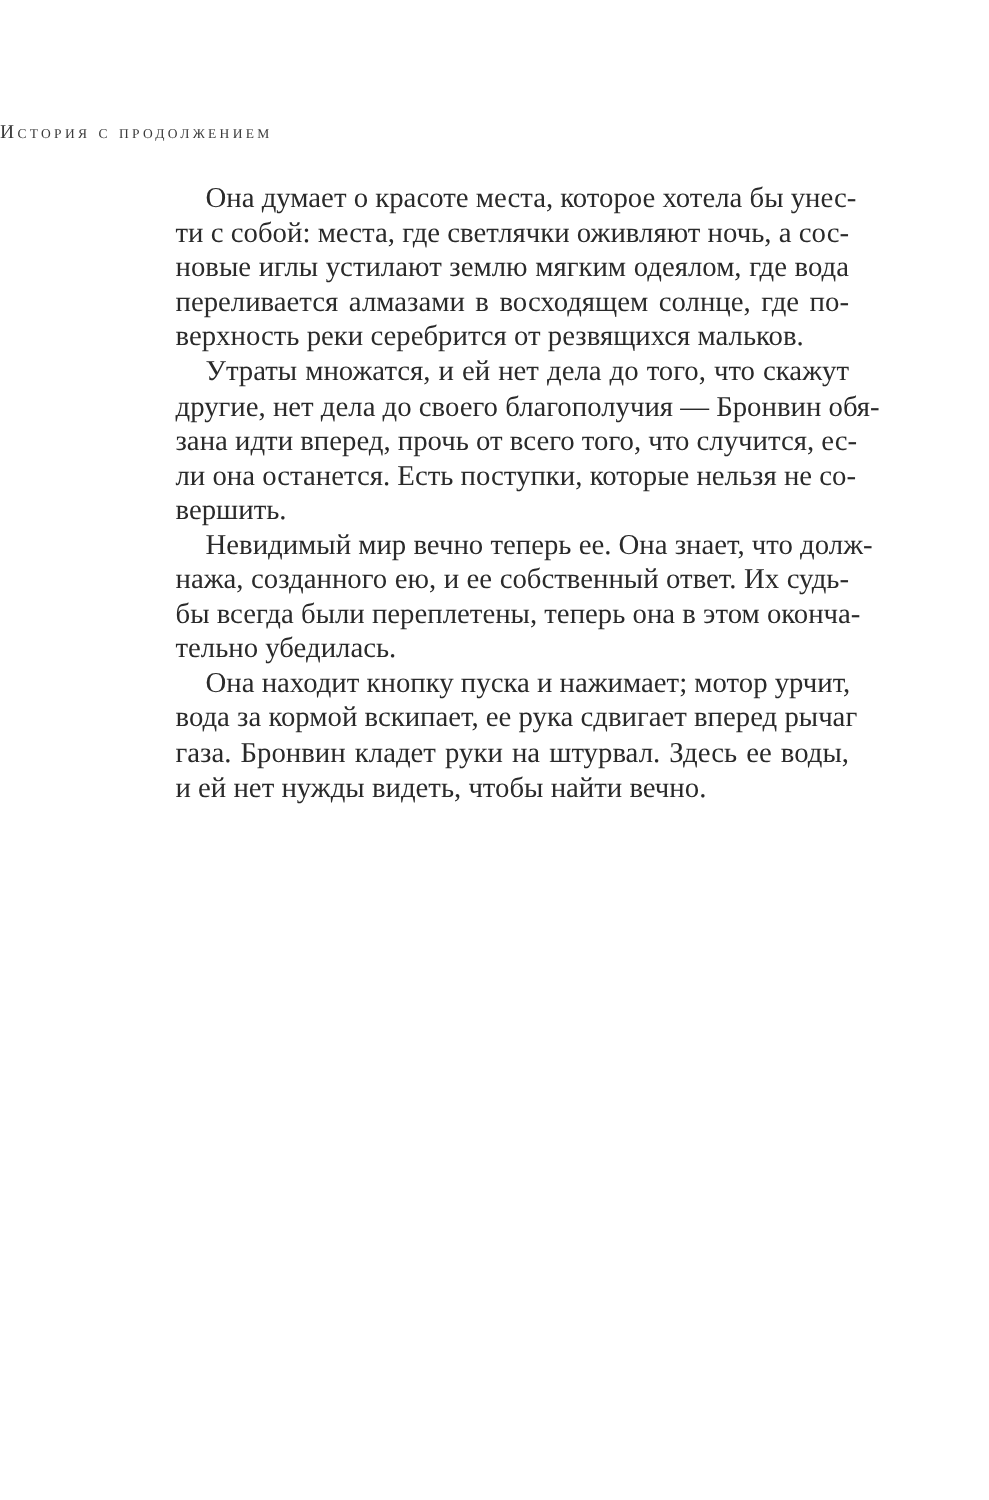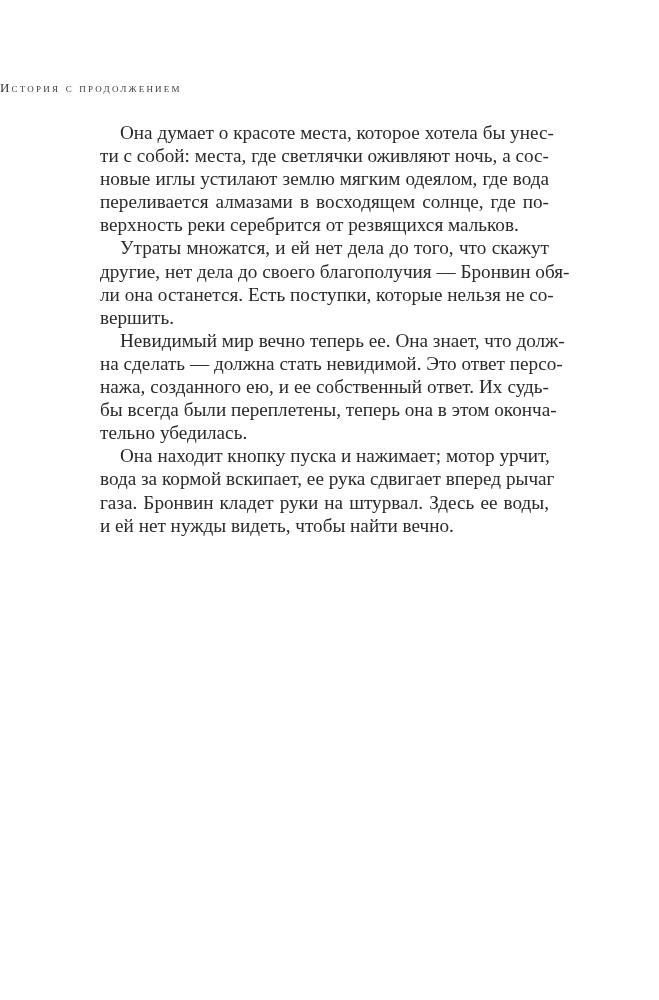--- a/index.html
+++ b/index.html
@@ -22,21 +22,21 @@
       width: 659px;
       text-align: left;
       font-size: 13px;
       letter-spacing: 2.2px;
       color: #3a3a3a;
       font-variant: small-caps;
     }
     .text-block {
       position: absolute;
       top: 121px;
-      left: 100px;
+      left: 117px;
       width: 449px;
     }
     .line {
       height: 23.1px;
       line-height: 23.1px;
       font-size: 19.2px;
       white-space: nowrap;
       text-align: justify;
       text-align-last: justify;
     }
@@ -56,26 +56,26 @@
   <div>
     <div class="line indent">Она думает о красоте места, которое хотела бы унес-</div>
     <div class="line">ти с собой: места, где светлячки оживляют ночь, а сос-</div>
     <div class="line">новые иглы устилают землю мягким одеялом, где вода</div>
     <div class="line">переливается алмазами в восходящем солнце, где по-</div>
     <div class="line last">верхность реки серебрится от резвящихся мальков.</div>
   </div>
   <div>
     <div class="line indent">Утраты множатся, и ей нет дела до того, что скажут</div>
     <div class="line">другие, нет дела до своего благополучия — Бронвин обя-</div>
+    <div class="line">зана идти вперед, прочь от всего того, что случится, ес-</div>
     <div class="line">ли она останется. Есть поступки, которые нельзя не со-</div>
     <div class="line last">вершить.</div>
   </div>
   <div>
     <div class="line indent">Невидимый мир вечно теперь ее. Она знает, что долж-</div>
-    <div class="line">на сделать — должна стать невидимой. Это ответ персо-</div>
     <div class="line">нажа, созданного ею, и ее собственный ответ. Их судь-</div>
     <div class="line">бы всегда были переплетены, теперь она в этом оконча-</div>
     <div class="line last">тельно убедилась.</div>
   </div>
   <div>
     <div class="line indent">Она находит кнопку пуска и нажимает; мотор урчит,</div>
     <div class="line">вода за кормой вскипает, ее рука сдвигает вперед рычаг</div>
     <div class="line">газа. Бронвин кладет руки на штурвал. Здесь ее воды,</div>
     <div class="line last">и ей нет нужды видеть, чтобы найти вечно.</div>
   </div>

